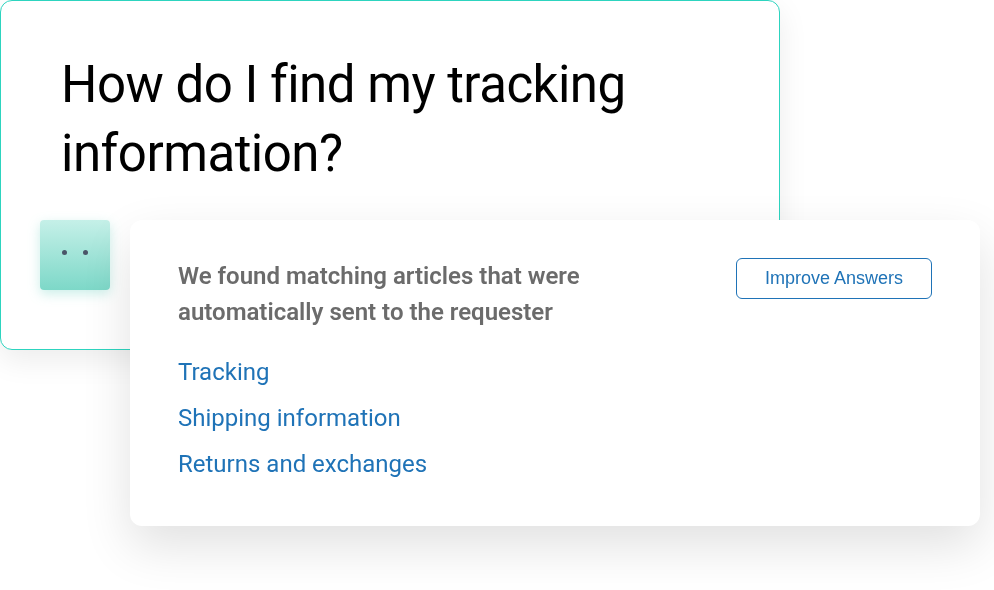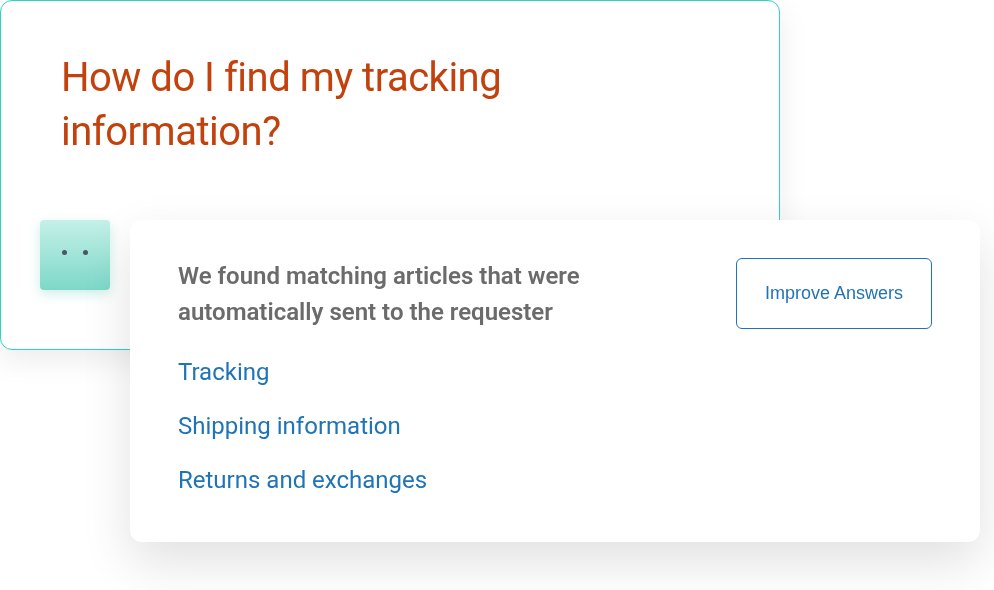--- a/index.html
+++ b/index.html
@@ -20,23 +20,23 @@
       left: 0;
       width: 780px;
       height: 350px;
       background: #fff;
       border: 1px solid #2dd4bf;
       border-radius: 12px;
       padding: 50px 60px;
       box-shadow: 0 10px 30px rgba(0,0,0,0.08);
     }
     .question-title {
-      font-size: 40px;
+      font-size: 51px;
       font-weight: 400;
-      color: #c2410c;
+      color: #000000;
       line-height: 1.35;
       letter-spacing: -0.5px;
     }
     .bot-avatar {
       position: absolute;
       top: 220px;
       left: 40px;
       width: 70px;
       height: 70px;
       background: linear-gradient(180deg, #c5f0e8 0%, #7dd8c8 100%);
@@ -74,35 +74,35 @@
       margin-bottom: 28px;
     }
     .answer-text {
       font-size: 24px;
       font-weight: 600;
       color: #6b6b6b;
       line-height: 1.5;
       max-width: 480px;
     }
     .improve-button {
-      padding: 24px 28px;
+      padding: 9px 28px;
       background: #fff;
       border: 1px solid #1f73b7;
       border-radius: 6px;
       color: #1f73b7;
       font-size: 18px;
       font-weight: 400;
       cursor: pointer;
       white-space: nowrap;
       flex-shrink: 0;
     }
     .article-links {
       display: flex;
       flex-direction: column;
-      gap: 26px;
+      gap: 18px;
     }
     .article-link {
       font-size: 24px;
       color: #1f73b7;
       text-decoration: none;
       cursor: pointer;
       font-weight: 400;
     }
   </style>
 </head>

